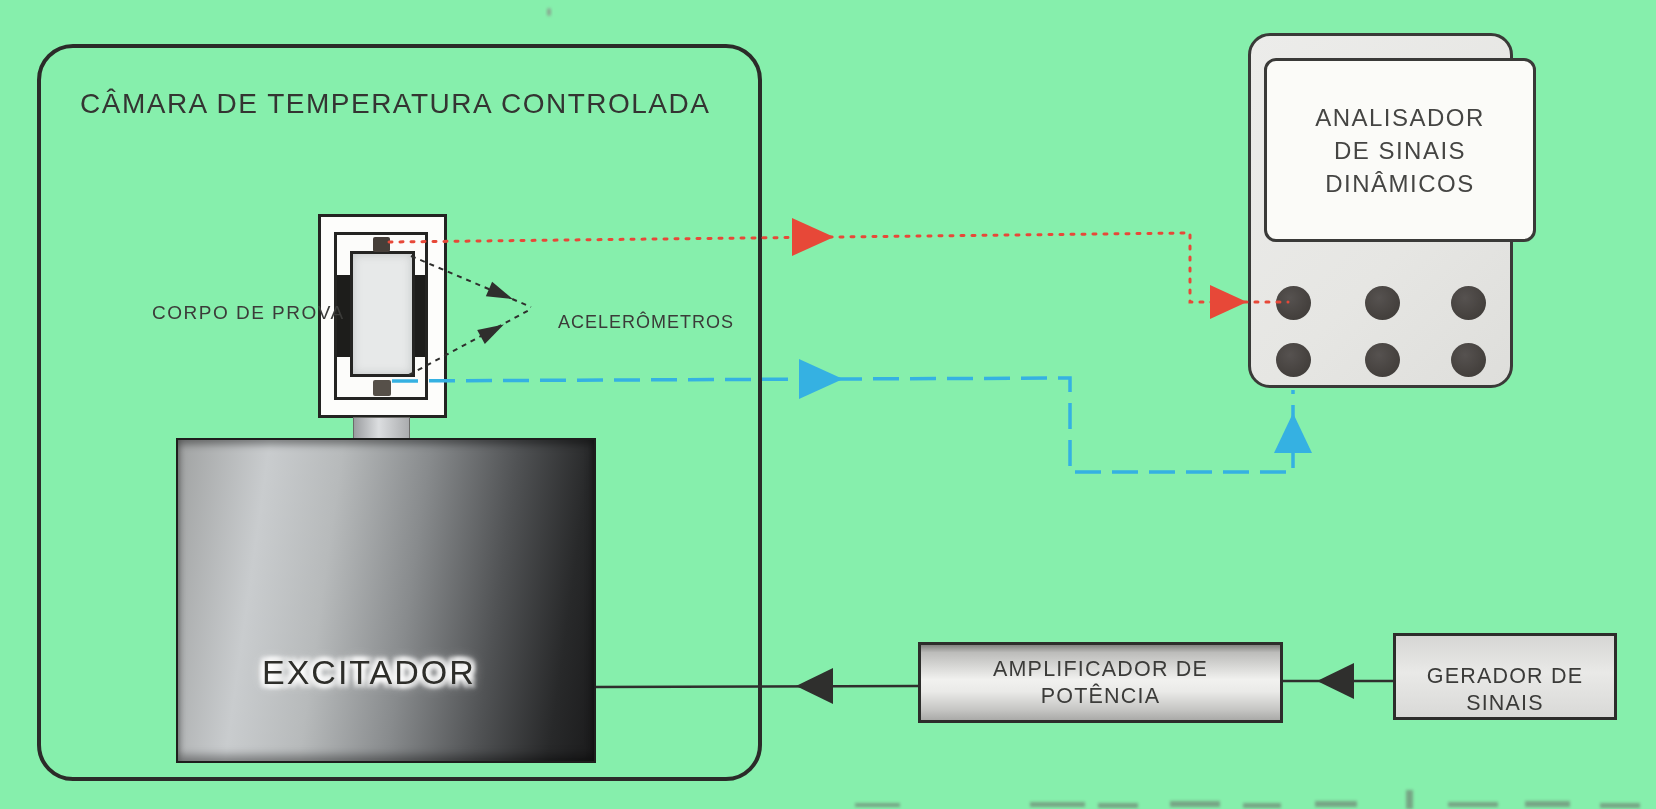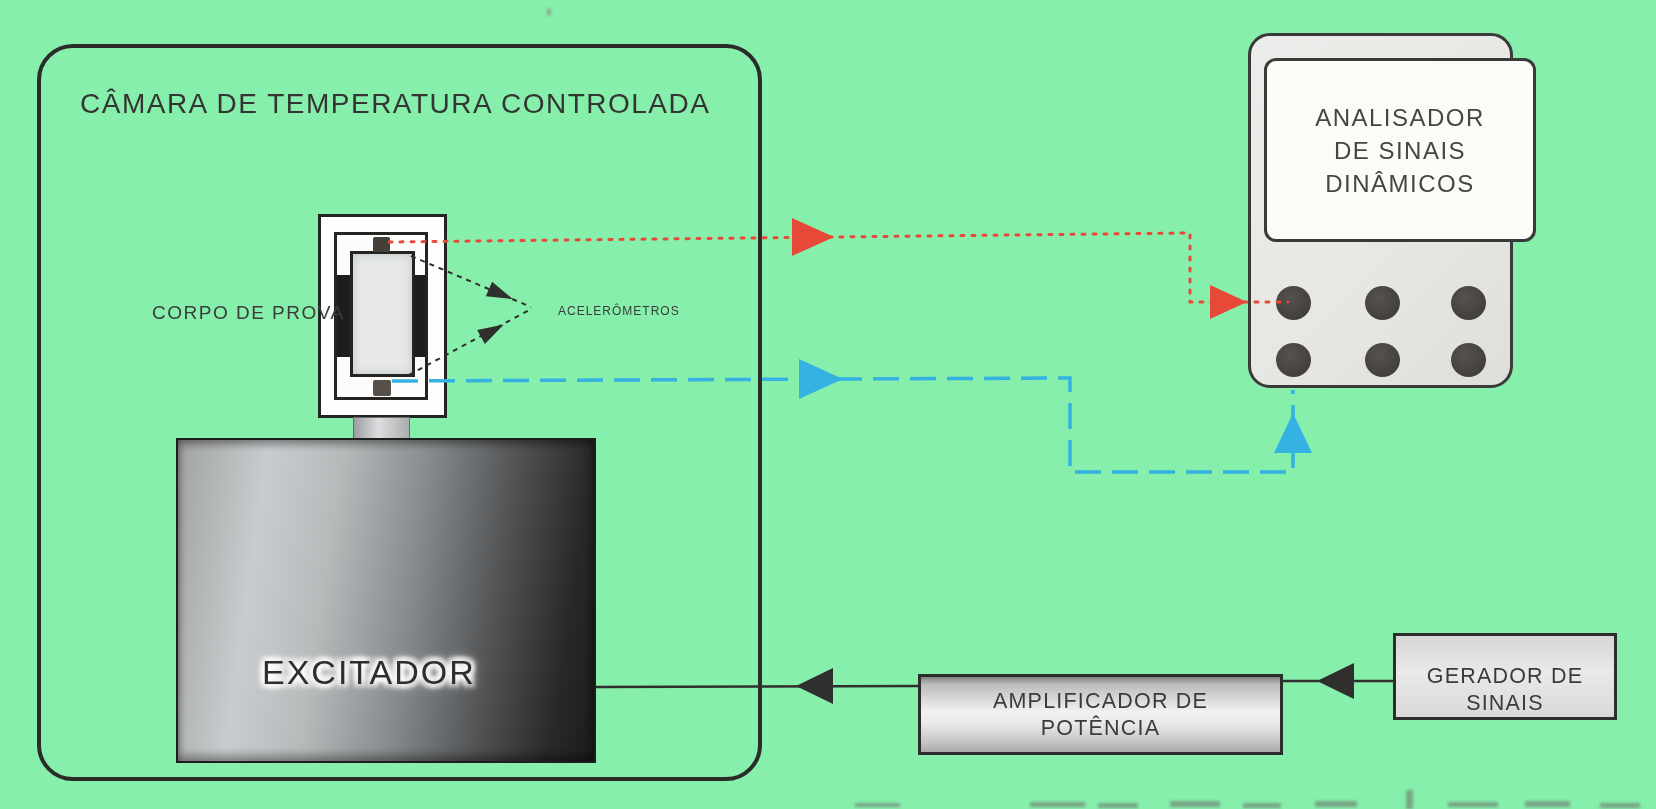--- a/index.html
+++ b/index.html
@@ -30,21 +30,21 @@
   .block-r{left:411px;top:275px;width:14px;height:82px;background:#1d1d1b;}
   .specimen{
     left:350px;top:251px;width:65px;height:126px;
     border:3px solid #242422;background:#e7e9e9;
     box-shadow:inset 0 0 10px rgba(120,128,128,.35);
   }
   .accel-top{left:373px;top:237px;width:17px;height:15px;background:#463f39;border-radius:2px;}
   .accel-bot{left:373px;top:380px;width:18px;height:16px;background:#565049;border-radius:2px;}
 
   .specimen-label{left:105px;top:302px;font-size:19px;letter-spacing:1.5px;white-space:nowrap;color:#3b3b39;margin-left:47px;}
-  .acel-label{left:558px;top:304px;font-size:12px;letter-spacing:1px;white-space:nowrap;color:#3b3b39;}
+  .acel-label{left:558px;top:312px;font-size:18px;letter-spacing:1px;white-space:nowrap;color:#3b3b39;}
 
   
   .stem{
     left:353px;top:417px;width:57px;height:23px;
     background:linear-gradient(to right,#9b9da0 0%,#dcdee0 45%,#aaacae 100%);
     border:1px solid #6b6b69;
   }
   .exciter{
     left:176px;top:438px;width:420px;height:325px;
     background:linear-gradient(98deg,#a0a2a2 0%,#c9ccce 20%,#b7babb 36%,#888b8d 55%,#515355 74%,#28292a 90%,#1b1b1c 100%);
@@ -75,21 +75,21 @@
   .a-btn{
     width:35px;height:34px;border-radius:50%;
     background:radial-gradient(circle at 40% 35%,#565250 0%,#46423f 60%,#3c3936 100%);
   }
 
   
   .amp{
     left:918px;top:642px;width:365px;height:81px;
     border:3px solid #2d2d2b;
     background:linear-gradient(to bottom,#828280 0%,#bcbcba 10%,#f1f1ef 46%,#eaeae8 62%,#c6c6c4 86%,#aaaaa8 100%);
-    display:flex;align-items:center;justify-content:center;text-align:center;margin-top:32px;
+    display:flex;align-items:center;justify-content:center;text-align:center;
   }
   .gen{
     left:1393px;top:633px;width:224px;height:87px;
     border:3px solid #2d2d2b;
     background:linear-gradient(to bottom,#d6d6d4 0%,#e9e9e7 45%,#d9d9d7 100%);
     display:flex;align-items:flex-end;justify-content:center;text-align:center;
   }
   .box-label{
     font-size:21.5px;line-height:27px;letter-spacing:1.2px;color:#3b3b39;
     white-space:pre-line;

